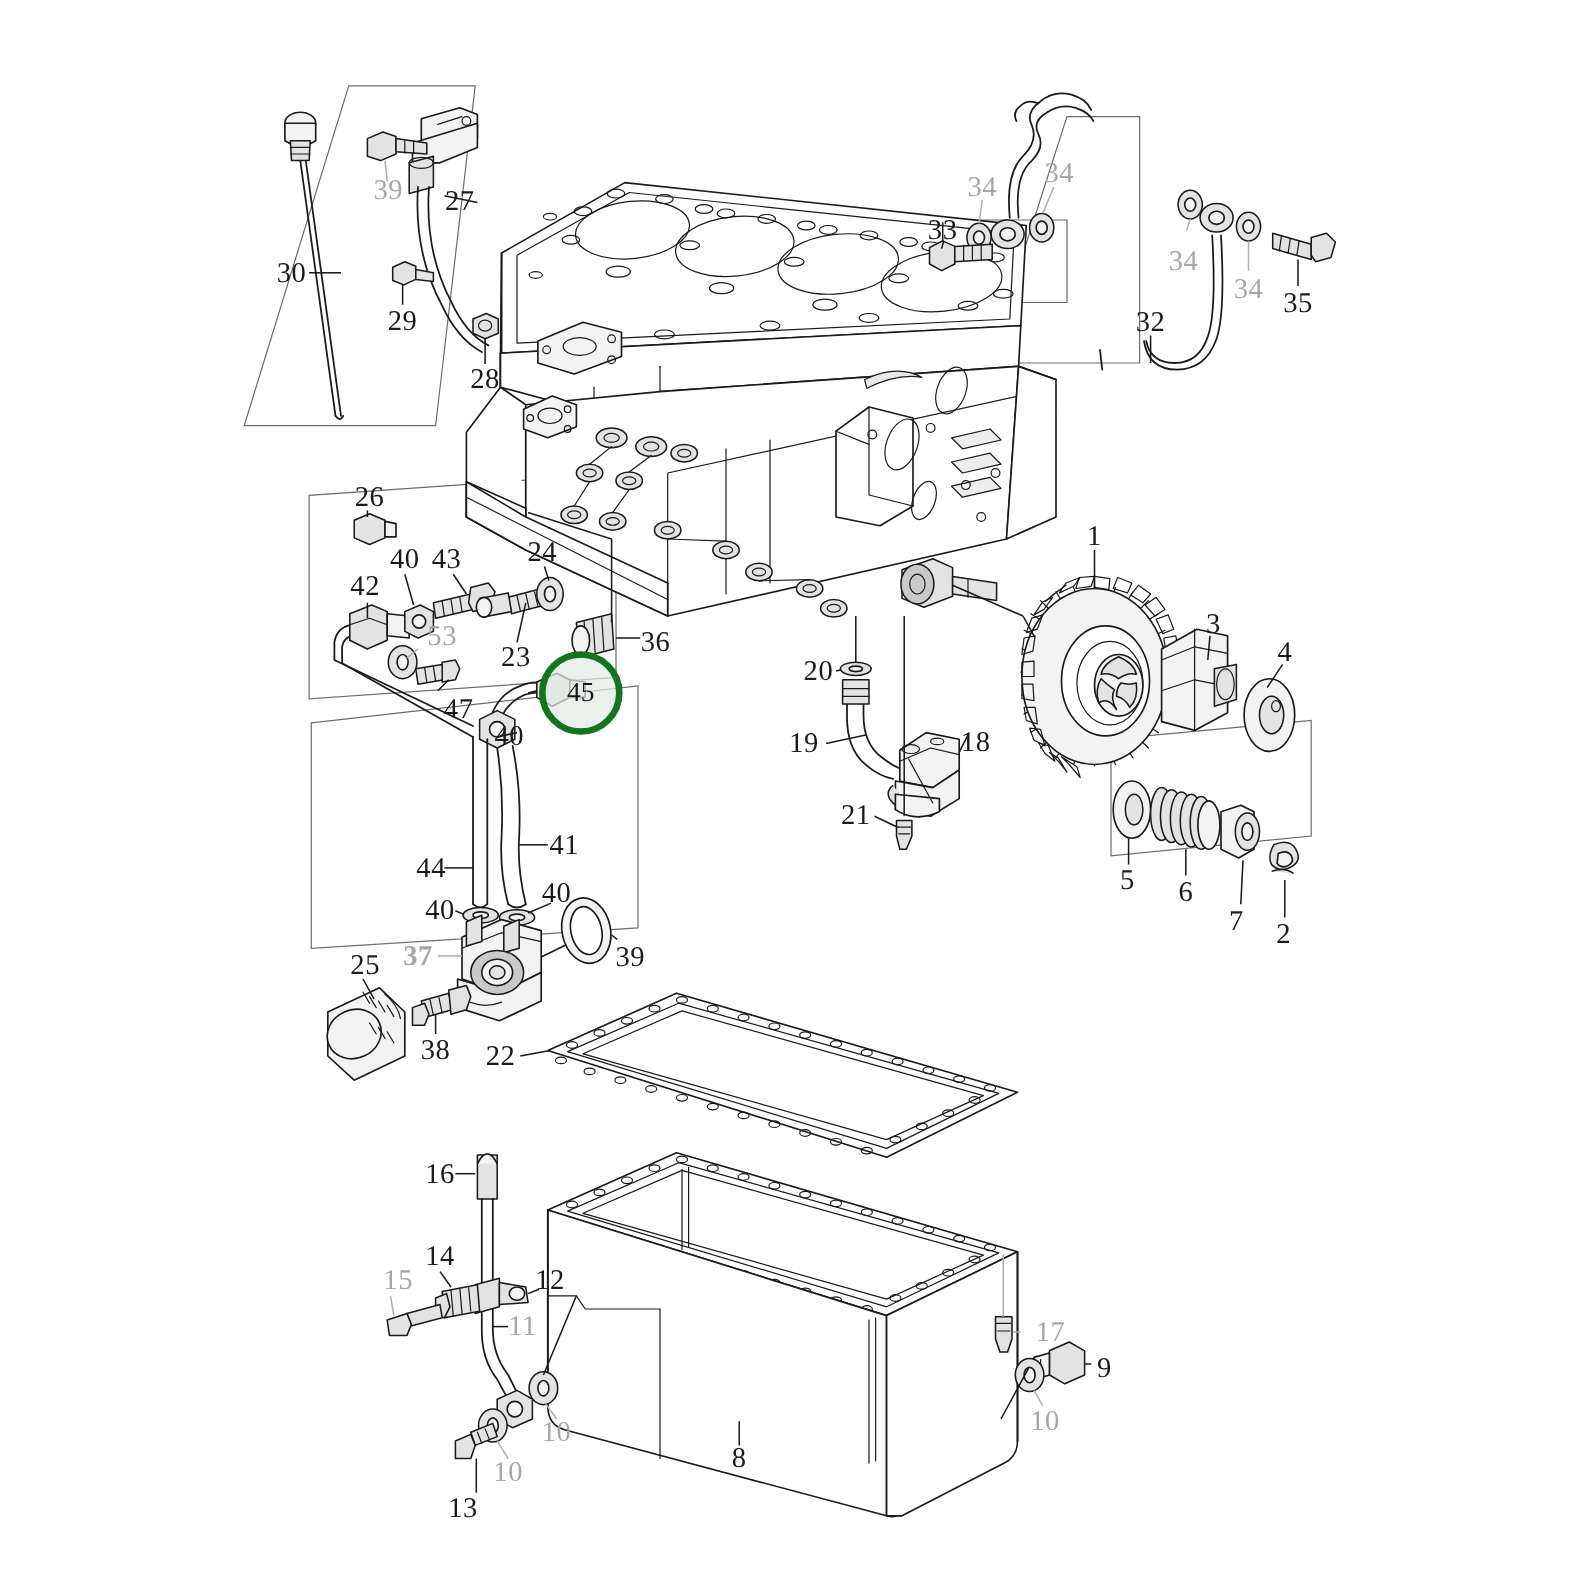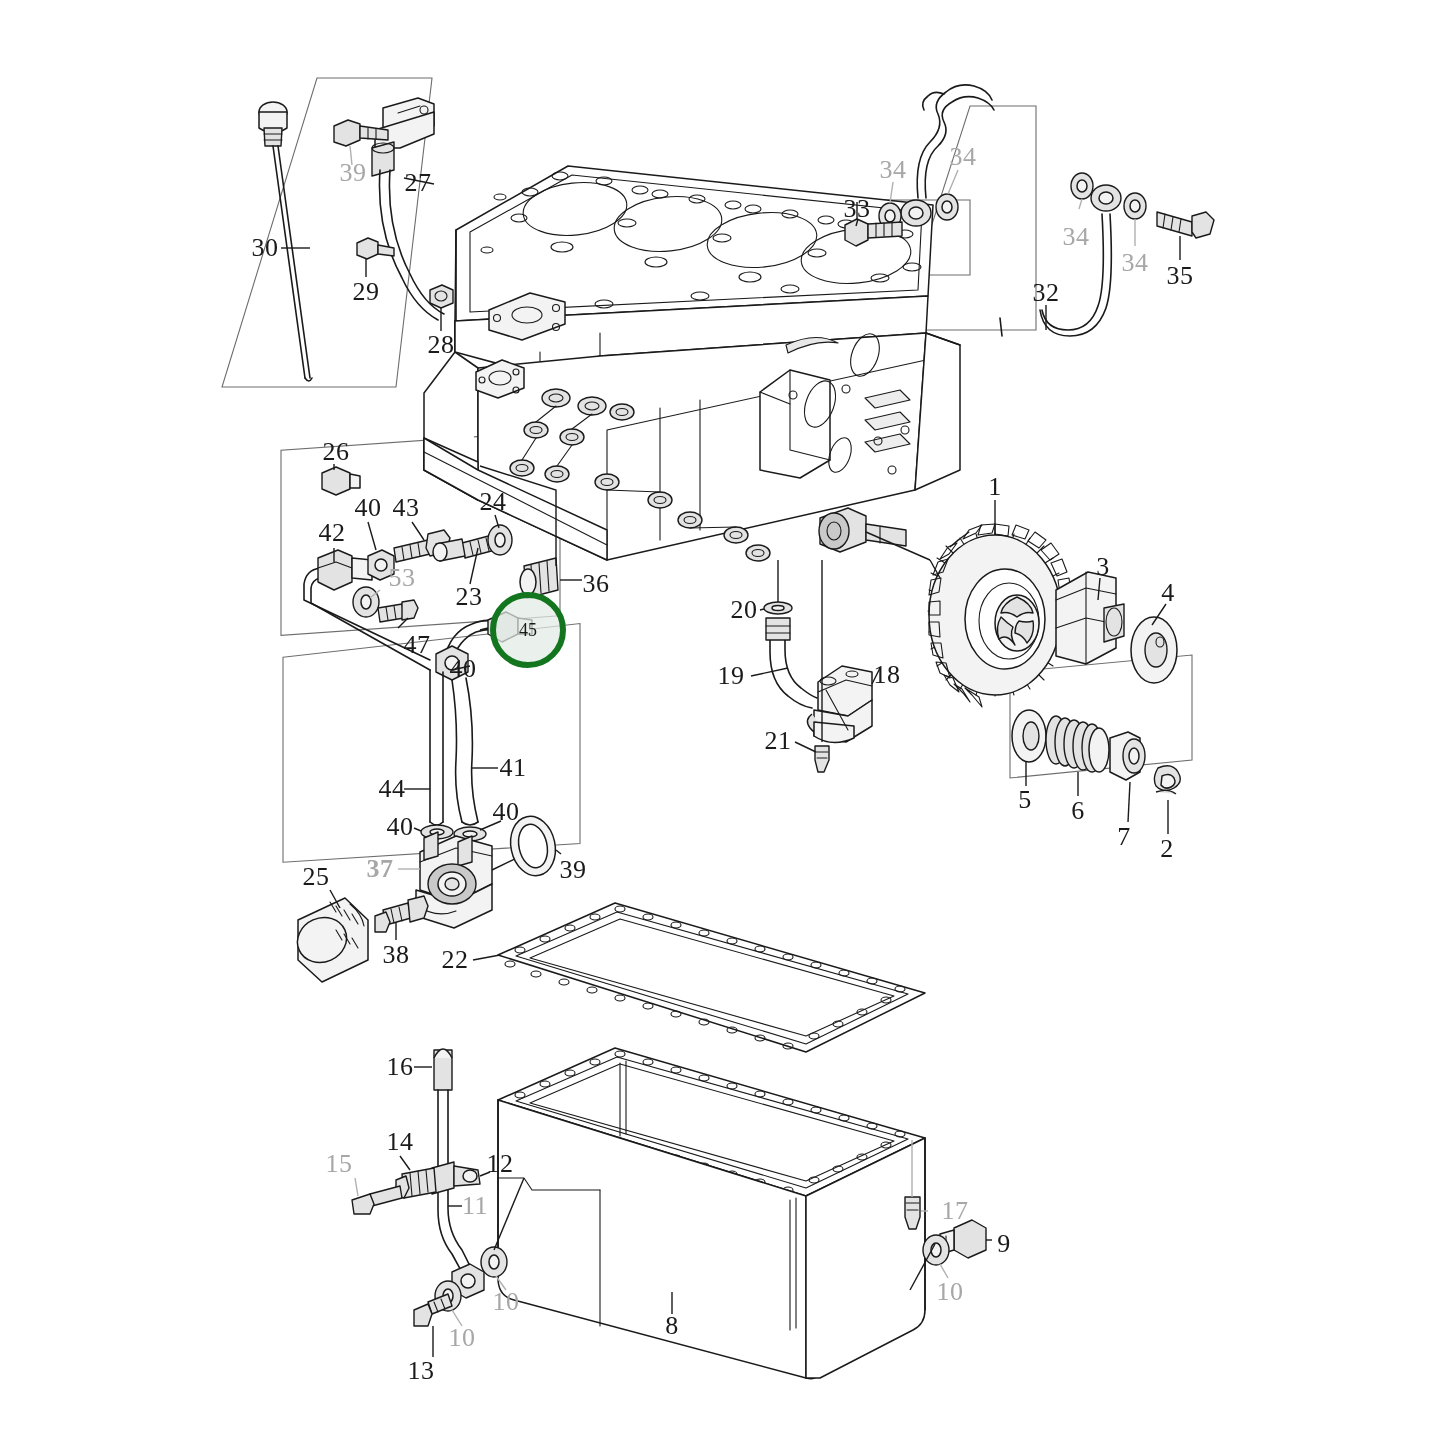--- a/index.html
+++ b/index.html
@@ -43,21 +43,21 @@
     border-radius: 50%;
     border: 6px solid #13761f;
     background: rgba(226, 236, 228, 0.72);
     box-sizing: border-box;
     display: flex;
     align-items: center;
     justify-content: center;
   }
   .highlight-badge span {
     font-family: "Liberation Serif", serif;
-    font-size: 18px;
+    font-size: 25px;
     color: #1a1a1a;
   }
 </style>
 </head>
 <body>
 
 <div id="page">
 
   <svg id="diagram-svg" viewBox="0 0 1445 1445">
     <defs>
@@ -773,31 +773,31 @@
       <div class="callout" style="left: 1124px; top: 837px;">7</div>
       <div class="callout" style="left: 672px; top: 1326px;">8</div>
       <div class="callout" style="left: 1004px; top: 1244px;">9</div>
       <div class="callout dim" style="left: 950px; top: 1292px;">10</div>
       <div class="callout dim" style="left: 506px; top: 1302px;">10</div>
       <div class="callout dim" style="left: 462px; top: 1338px;">10</div>
       <div class="callout dim" style="left: 475px; top: 1206px;">11</div>
       <div class="callout" style="left: 500px; top: 1164px;">12</div>
       <div class="callout" style="left: 421px; top: 1371px;">13</div>
       <div class="callout" style="left: 400px; top: 1142px;">14</div>
-      <div class="callout dim" style="left: 339px; top: 1164px; text-align: center;">15</div>
+      <div class="callout dim" style="left: 362px; top: 1164px; text-align: center;">15</div>
       <div class="callout" style="left: 400px; top: 1067px;">16</div>
       <div class="callout dim" style="left: 955px; top: 1211px;">17</div>
       <div class="callout" style="left: 887px; top: 675px;">18</div>
       <div class="callout" style="left: 731px; top: 676px;">19</div>
       <div class="callout" style="left: 744px; top: 610px;">20</div>
       <div class="callout" style="left: 778px; top: 741px;">21</div>
       <div class="callout" style="left: 455px; top: 960px;">22</div>
       <div class="callout" style="left: 469px; top: 597px;">23</div>
       <div class="callout" style="left: 493px; top: 502px;">24</div>
-      <div class="callout" style="left: 316px; top: 877px;">25</div>
+      <div class="callout" style="left: 332px; top: 877px;">25</div>
       <div class="callout" style="left: 336px; top: 452px;">26</div>
       <div class="callout" style="left: 418px; top: 183px;">27</div>
       <div class="callout" style="left: 441px; top: 345px;">28</div>
       <div class="callout" style="left: 366px; top: 292px;">29</div>
       <div class="callout" style="left: 265px; top: 248px;">30</div>
       <div class="callout dim" style="left: 353px; top: 173px;">39</div>
       <div class="callout" style="left: 1046px; top: 293px;">32</div>
       <div class="callout" style="left: 857px; top: 209px;">33</div>
       <div class="callout dim" style="left: 893px; top: 170px;">34</div>
       <div class="callout dim" style="left: 963px; top: 157px;">34</div>

